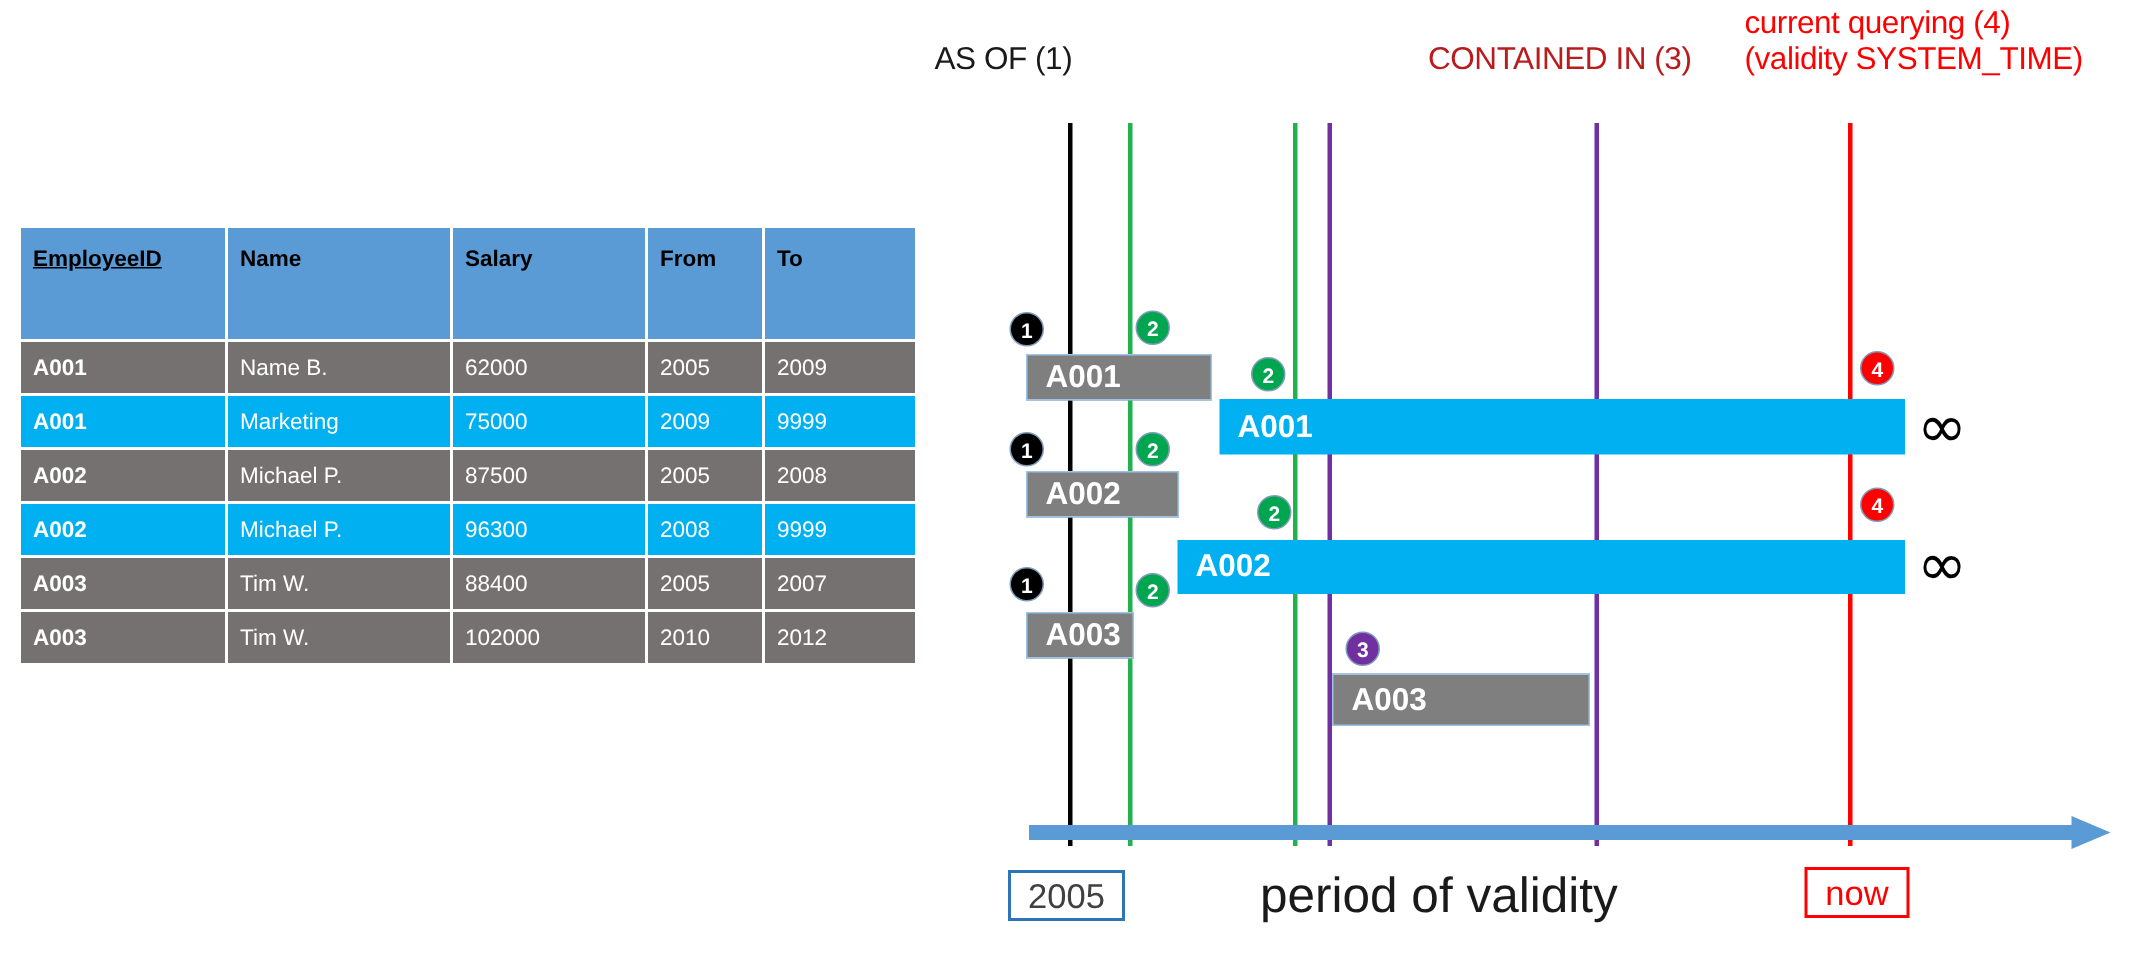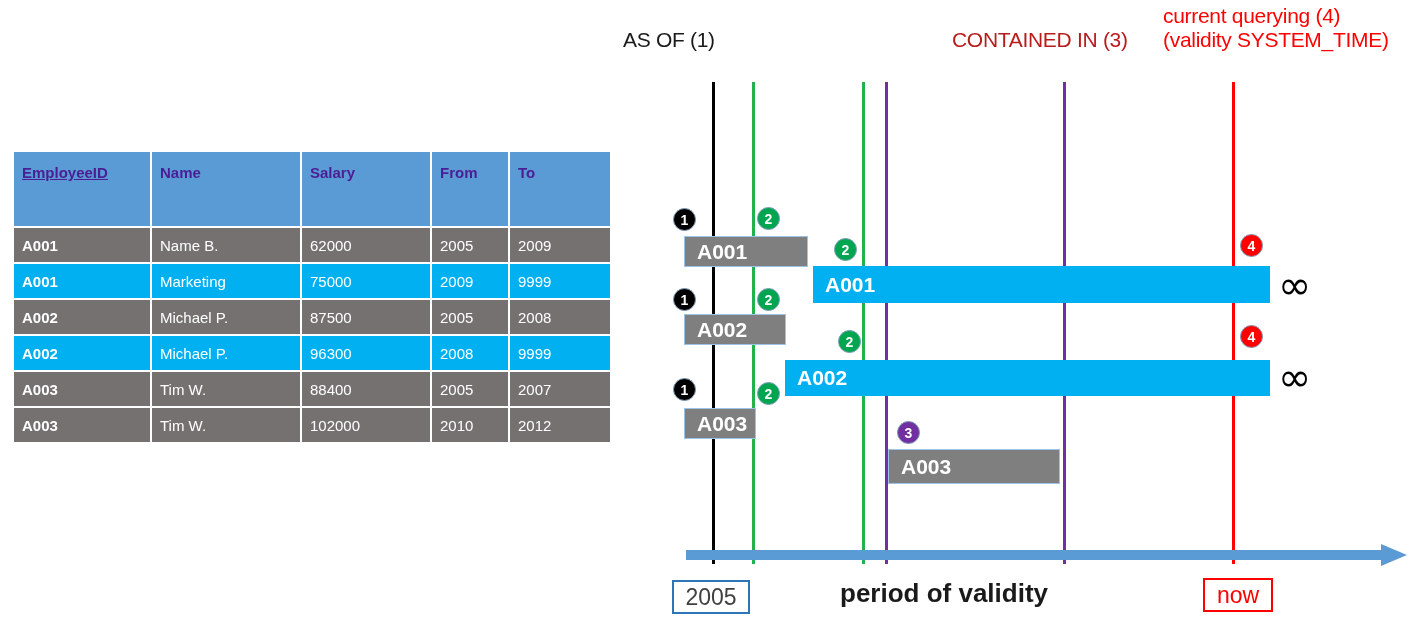--- a/index.html
+++ b/index.html
@@ -28,21 +28,21 @@
   #emp-table td, #emp-table th {
     padding: 0 8px;
     font-size: 15px;
     text-align: left;
     vertical-align: middle;
     overflow: hidden;
     white-space: nowrap;
   }
   #emp-table thead th {
     background: #5B9BD5;
-    color: #4c1d95;
+    color: #000000;
     font-weight: bold;
     height: 62px;
     vertical-align: top;
     padding-top: 12px;
     margin-left: 24px;
   }
   #emp-table thead th.hdr-underline span {
     text-decoration: underline;
   }
   #emp-table tbody td {
@@ -164,24 +164,23 @@
     left: 672px; top: 580px; width: 78px; height: 34px;
     border: 2px solid #2E75B6; color: #404040;
   }
   #label-now {
     left: 1203px; top: 578px; width: 70px; height: 34px;
     border: 2px solid #FF0000; color: #FF0000;
   }
   #label-period {
     position: absolute;
     left: 840px; top: 578px;
-    font-size: 26px;
+    font-size: 33px;
     color: #1a1a1a;
     white-space: nowrap;
-    font-weight: bold;
   }
 </style>
 </head>
 <body>
 
 <table id="emp-table">
   <colgroup>
     <col class="col-id">
       <col class="col-name">
       <col class="col-sal">

